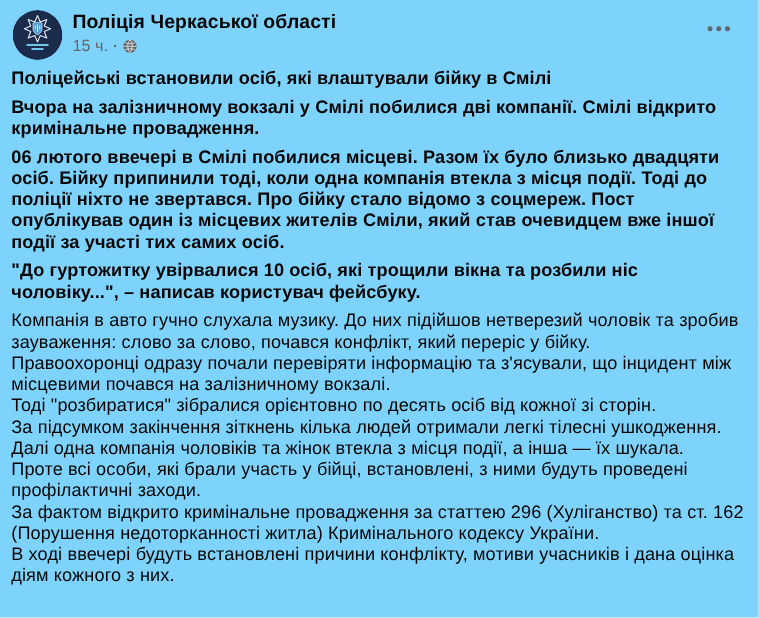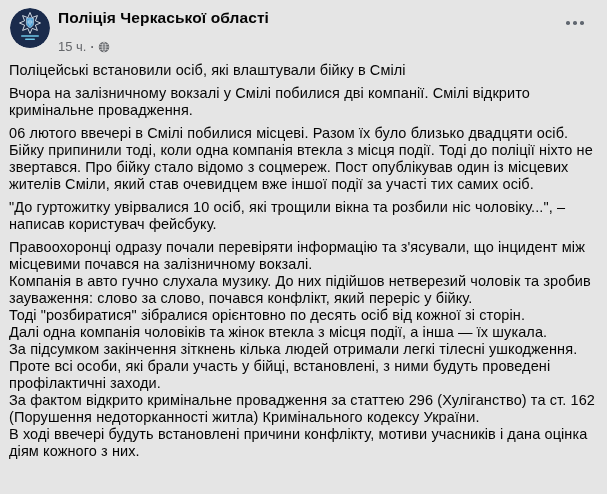--- a/index.html
+++ b/index.html
@@ -2,52 +2,52 @@
 <html><head>
 <meta charset="utf-8">
 <style>
   * { margin:0; padding:0; box-sizing:border-box; }
   html,body { background:#fff; }
   body {
     width:607px; height:494px; overflow:hidden; position:relative;
     font-family:"Liberation Sans","DejaVu Sans",sans-serif;
     -webkit-font-smoothing:antialiased;
   }
-  .post { width:100%; height:100%; background:#e5e5e5; position:relative; }
+  .post { width:100%; height:100%; background:#7dd3fc; position:relative; }
 
   .post-header { display:flex; align-items:flex-start; padding:8px 16px 0 10px; }
   .avatar {
     width:40px; height:40px; border-radius:50%; overflow:hidden; flex:0 0 40px;
     cursor:pointer;
   }
   .header-text { margin-left:8px; padding-top:0px; }
   .page-name {
     font-size:15.5px; font-weight:700; color:#050505; line-height:19px;
     letter-spacing:.1px; cursor:pointer;
   }
   .meta {
     display:flex; align-items:center; gap:4px;
-    font-size:13px; color:#65676B; line-height:16px; margin-top:12px;
+    font-size:13px; color:#65676B; line-height:16px; margin-top:2px;
   }
   .meta .sep { font-weight:700; font-size:12px; line-height:10px; }
   .globe { display:inline-flex; align-items:center; }
 
   .more-btn {
     position:absolute; top:13px; right:18px; width:28px; height:20px;
     display:flex; align-items:center; justify-content:center; gap:3.5px;
     cursor:pointer; border-radius:4px;
   }
   .more-btn i { width:3.6px; height:3.6px; border-radius:50%; background:#606770; display:block; }
 
   .post-body {
     padding:7px 9px 0 9px;
     font-size:14.5px; line-height:17px; color:#050505; letter-spacing:.1px;
   }
   .post-paragraph { }
-  .post-paragraph.gap-after { margin-bottom:6px; }
+  .post-paragraph.gap-after { margin-bottom:6px;font-weight:bold; }
 </style>
 </head>
 <body>
 
 <div class="post">
 
   <div class="post-header">
 
     <div class="avatar">
       <span>
@@ -82,23 +82,23 @@
       <i></i>
     </div>
 
   </div>
 
   <div class="post-body">
       <div class="post-paragraph gap-after">Поліцейські встановили осіб, які влаштували бійку в Смілі</div>
       <div class="post-paragraph gap-after">Вчора на залізничному вокзалі у Смілі побилися дві компанії. Смілі відкрито кримінальне провадження.</div>
       <div class="post-paragraph gap-after">06 лютого ввечері в Смілі побилися місцеві. Разом їх було близько двадцяти осіб. Бійку припинили тоді, коли одна компанія втекла з місця події. Тоді до поліції ніхто не звертався. Про бійку стало відомо з соцмереж. Пост опублікував один із місцевих жителів Сміли, який став очевидцем вже іншої події за участі тих самих осіб.</div>
       <div class="post-paragraph gap-after">"До гуртожитку увірвалися 10 осіб, які трощили вікна та розбили ніс чоловіку...", – написав користувач фейсбуку.</div>
+      <div class="post-paragraph">Компанія в авто гучно слухала музику. До них підійшов нетверезий чоловік та зробив зауваження: слово за слово, почався конфлікт, який переріс у бійку.</div>
       <div class="post-paragraph">Правоохоронці одразу почали перевіряти інформацію та з'ясували, що інцидент між місцевими почався на залізничному вокзалі.</div>
-      <div class="post-paragraph">Компанія в авто гучно слухала музику. До них підійшов нетверезий чоловік та зробив зауваження: слово за слово, почався конфлікт, який переріс у бійку.</div>
       <div class="post-paragraph">Тоді "розбиратися" зібралися орієнтовно по десять осіб від кожної зі сторін.</div>
+      <div class="post-paragraph">За підсумком закінчення зіткнень кілька людей отримали легкі тілесні ушкодження.</div>
       <div class="post-paragraph">Далі одна компанія чоловіків та жінок втекла з місця події, а інша — їх шукала.</div>
-      <div class="post-paragraph">За підсумком закінчення зіткнень кілька людей отримали легкі тілесні ушкодження.</div>
       <div class="post-paragraph">Проте всі особи, які брали участь у бійці, встановлені, з ними будуть проведені профілактичні заходи.</div>
       <div class="post-paragraph">За фактом відкрито кримінальне провадження за статтею 296 (Хуліганство) та ст. 162 (Порушення недоторканності житла) Кримінального кодексу України.</div>
       <div class="post-paragraph">В ході ввечері будуть встановлені причини конфлікту, мотиви учасників і дана оцінка діям кожного з них.</div>
     </div>
 
 </div>
 
 </body></html>

